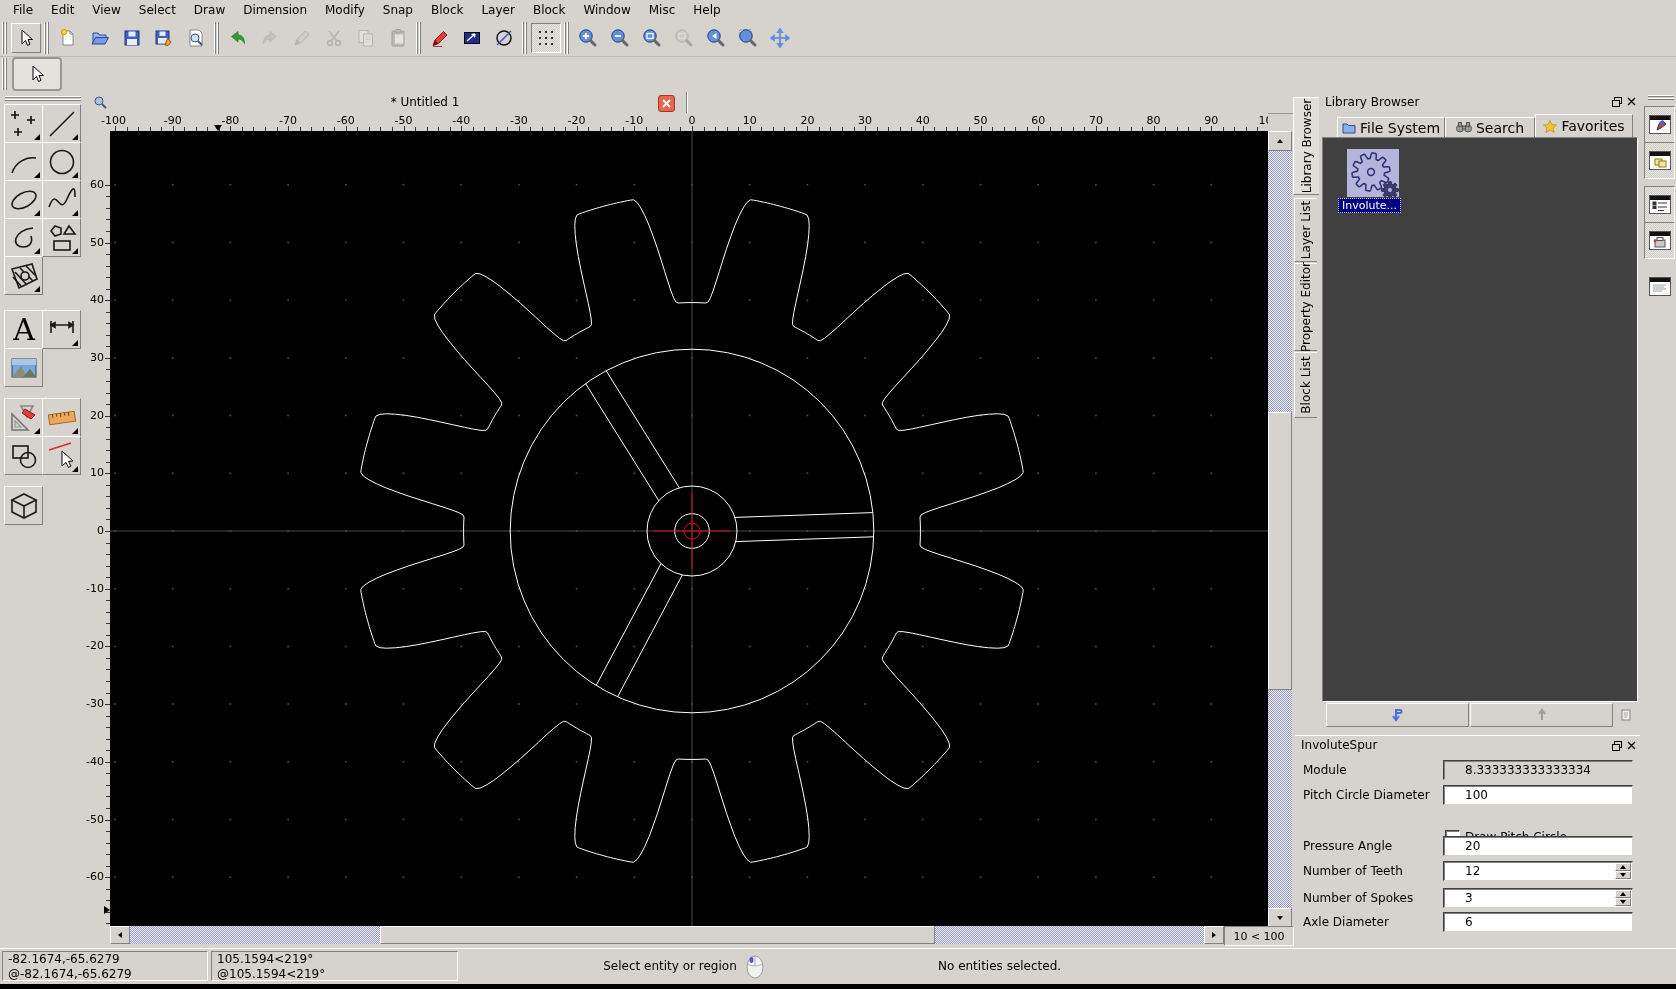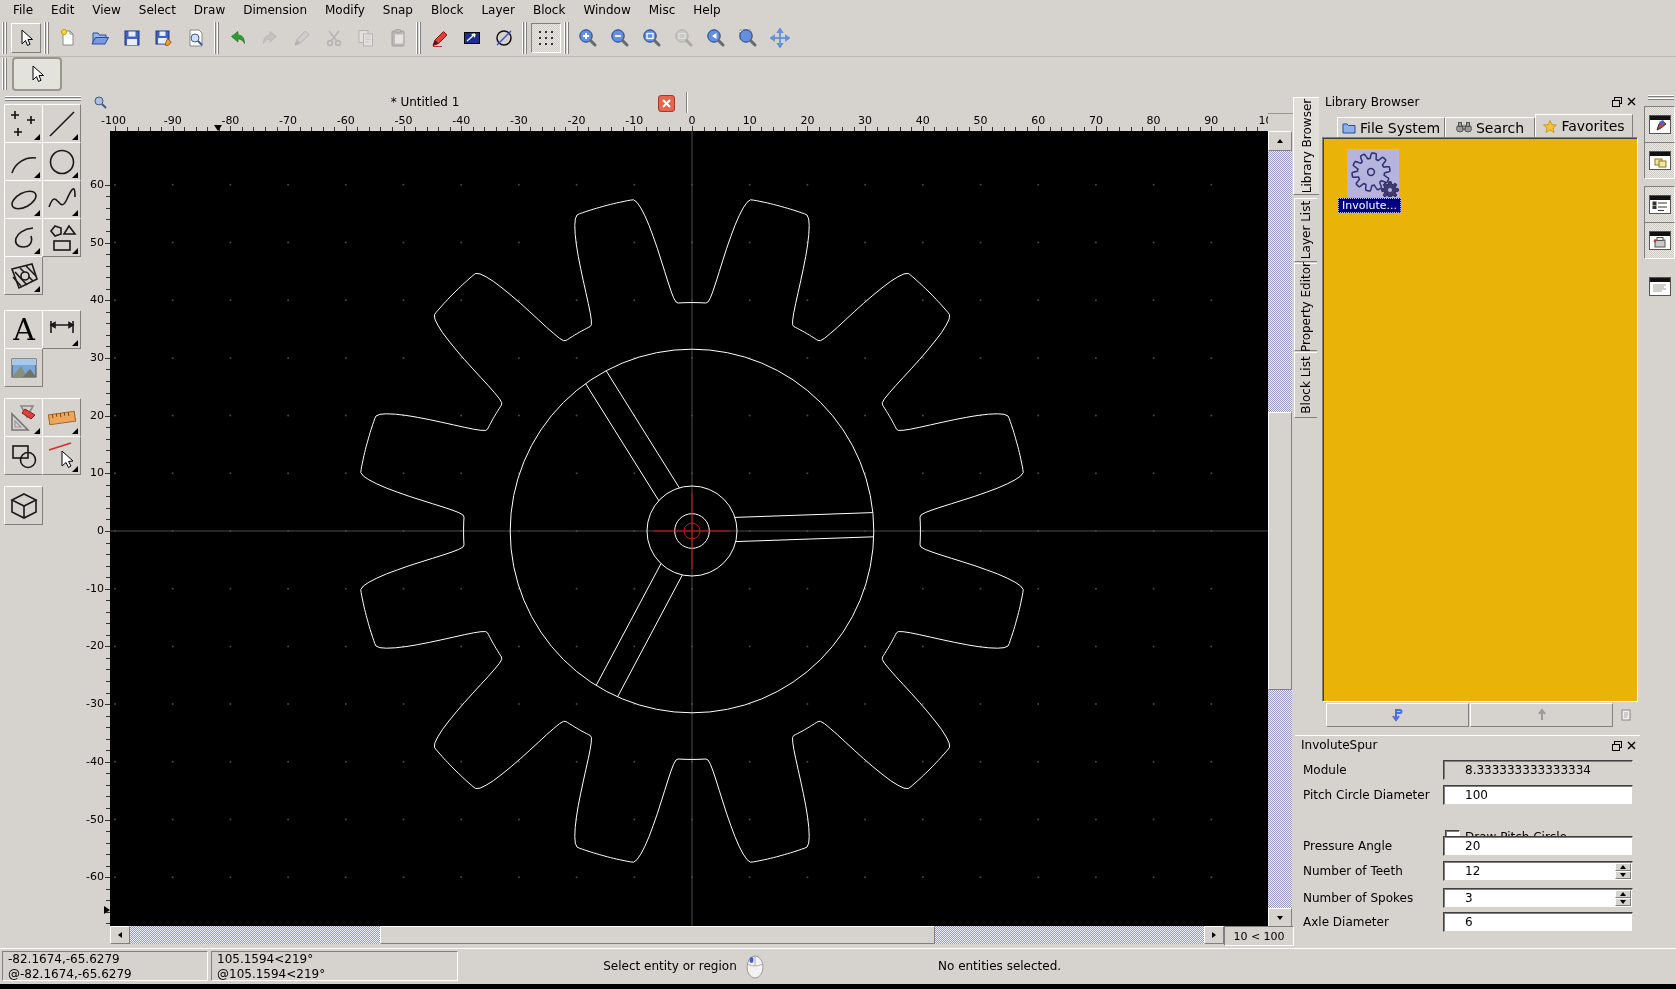--- a/index.html
+++ b/index.html
@@ -2,21 +2,21 @@
 <html><head>
 <meta charset="utf-8">
 <style>
   html,body{margin:0;padding:0;background:#555;}
   #app{position:relative;width:1676px;height:989px;background:#d6d3ce;
        font-family:"DejaVu Sans","Liberation Sans",sans-serif;font-size:12px;color:#000;
        overflow:hidden;user-select:none;}
   .abs{position:absolute;}
   .raised{background:#d6d3ce;border:1px solid;border-color:#ffffff #808080 #808080 #ffffff;}
   .sunken{background:#d6d3ce;border:1px solid;border-color:#808080 #ffffff #ffffff #808080;}
-  .white-sunken{background:#eab308;border:1px solid;border-color:#808080 #ffffff #ffffff #808080;box-shadow:inset 1px 1px 0 #404040;}
+  .white-sunken{background:#404040;border:1px solid;border-color:#808080 #ffffff #ffffff #808080;box-shadow:inset 1px 1px 0 #404040;}
   .btn{display:flex;align-items:center;justify-content:center;background:#d6d3ce;
        border:1px solid #d6d3ce;}
   .btn.framed{border-color:#fff #808080 #808080 #fff;}
   .btn.pressed{border-color:#808080 #fff #fff #808080;
        background-image:conic-gradient(#e8e6e2 25%,#d0cdc7 0 50%,#e8e6e2 0 75%,#d0cdc7 0);
        background-size:2px 2px;}
   .btn.disabled svg{opacity:.40;filter:grayscale(1);}
   .handle{width:6px;align-self:stretch;margin:2px 2px;
       background:linear-gradient(90deg,#fff 0 1px,#808080 1px 2px,transparent 2px 3px,#fff 3px 4px,#808080 4px 5px,transparent 5px);}
   .hhandle{height:6px;margin:1px 3px;

